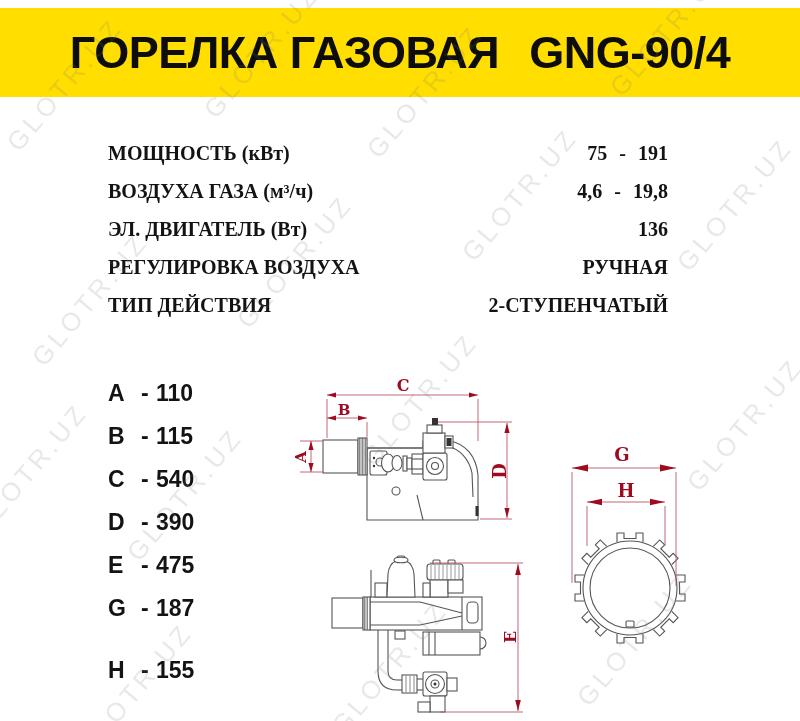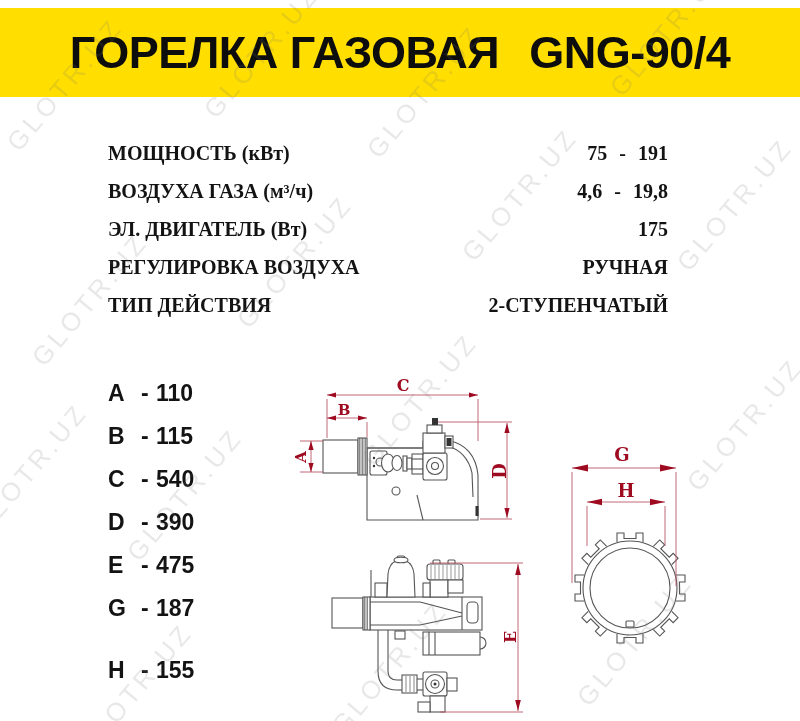--- a/index.html
+++ b/index.html
@@ -72,21 +72,21 @@
     <div class="spec-row">
       <span class="spec-label">МОЩНОСТЬ (кВт)</span>
       <span class="spec-value">75 - 191</span>
     </div>
     <div class="spec-row">
       <span class="spec-label">ВОЗДУХА ГАЗА (м³/ч)</span>
       <span class="spec-value">4,6 - 19,8</span>
     </div>
     <div class="spec-row">
       <span class="spec-label">ЭЛ. ДВИГАТЕЛЬ (Вт)</span>
-      <span class="spec-value">175</span>
+      <span class="spec-value">136</span>
     </div>
     <div class="spec-row">
       <span class="spec-label">РЕГУЛИРОВКА ВОЗДУХА</span>
       <span class="spec-value">РУЧНАЯ</span>
     </div>
     <div class="spec-row">
       <span class="spec-label">ТИП ДЕЙСТВИЯ</span>
       <span class="spec-value">2-СТУПЕНЧАТЫЙ</span>
     </div>
   </section>

